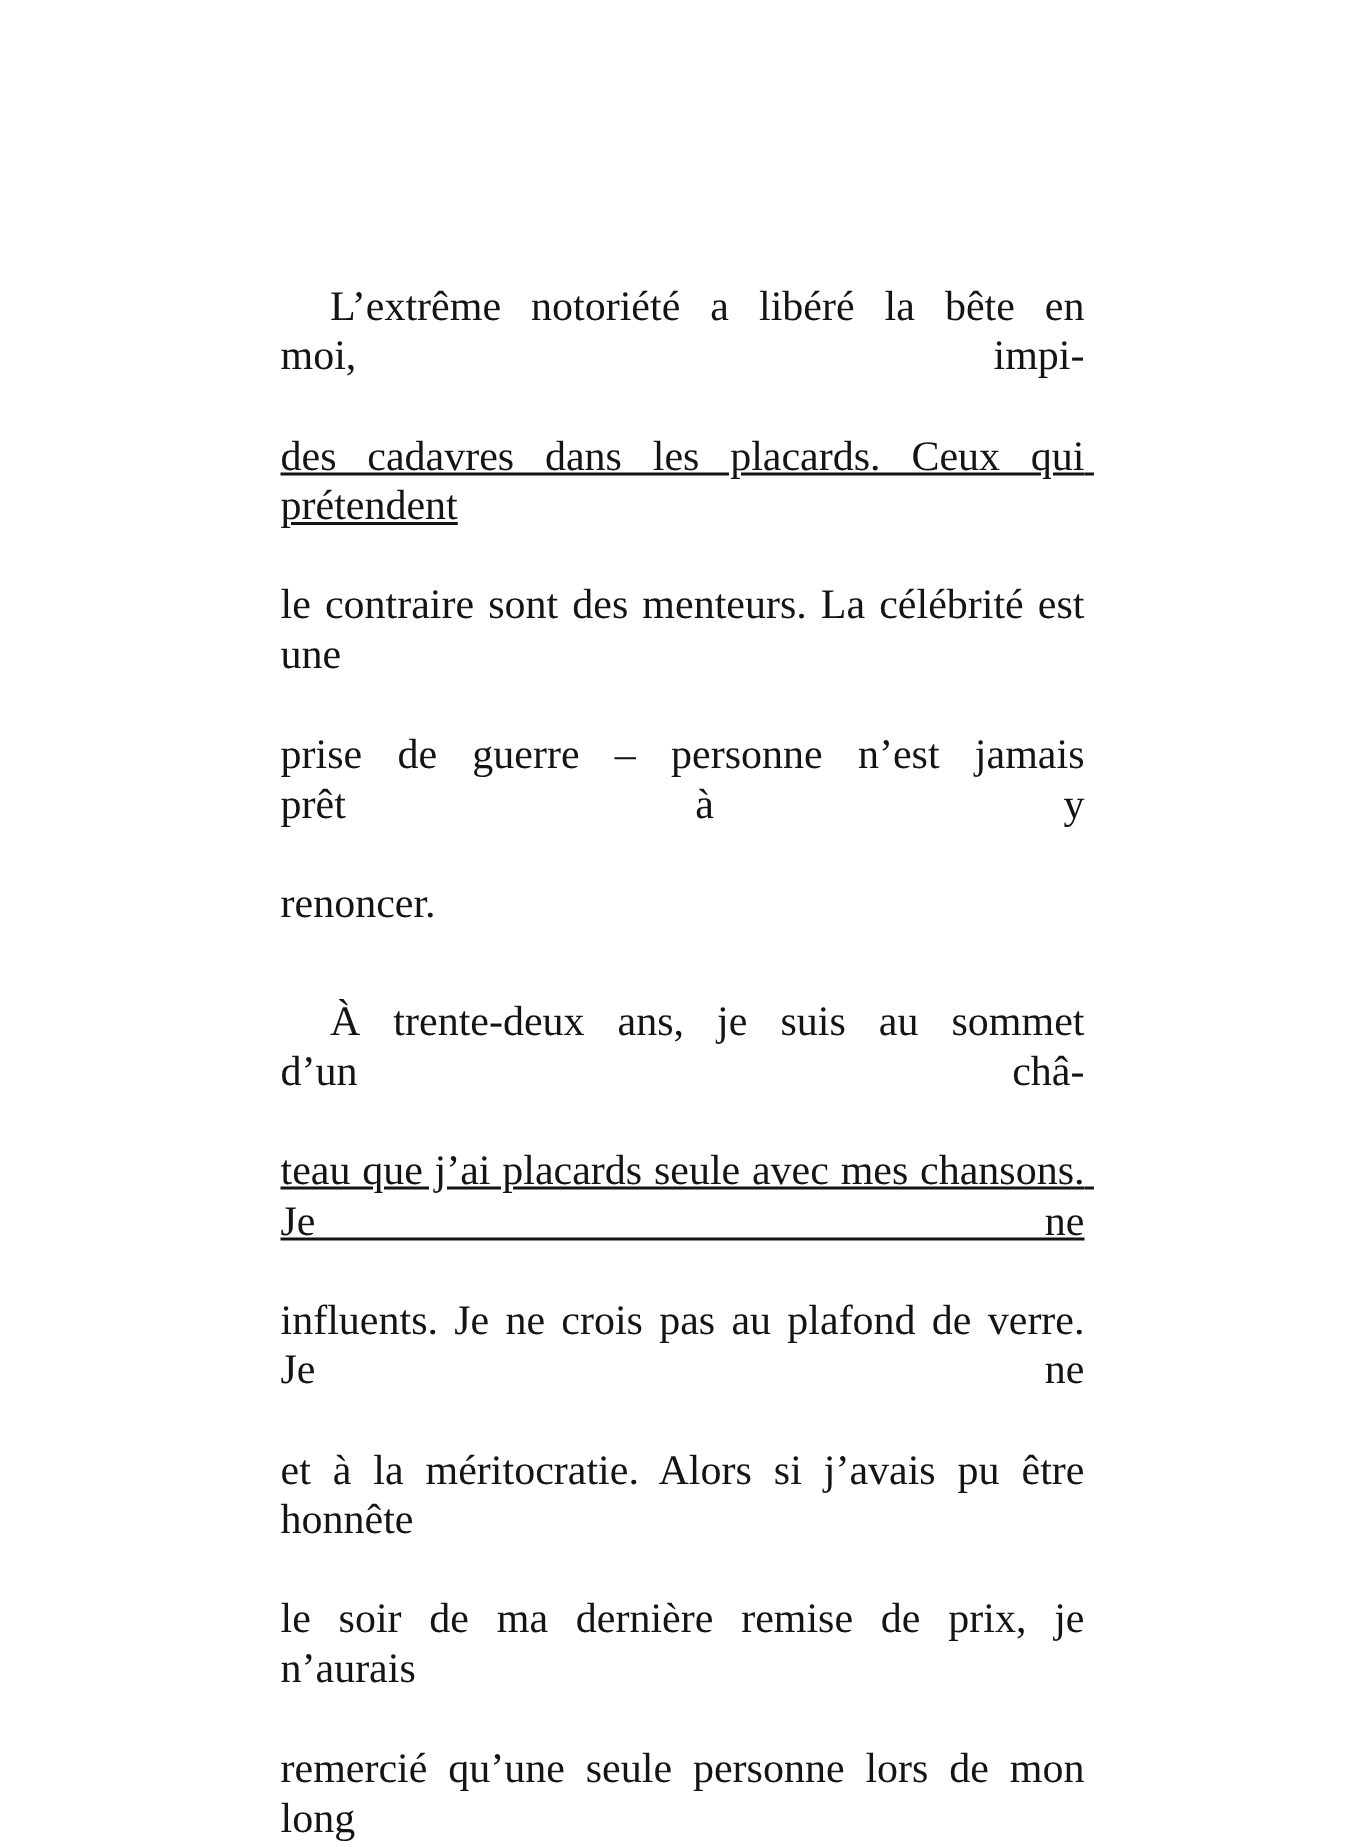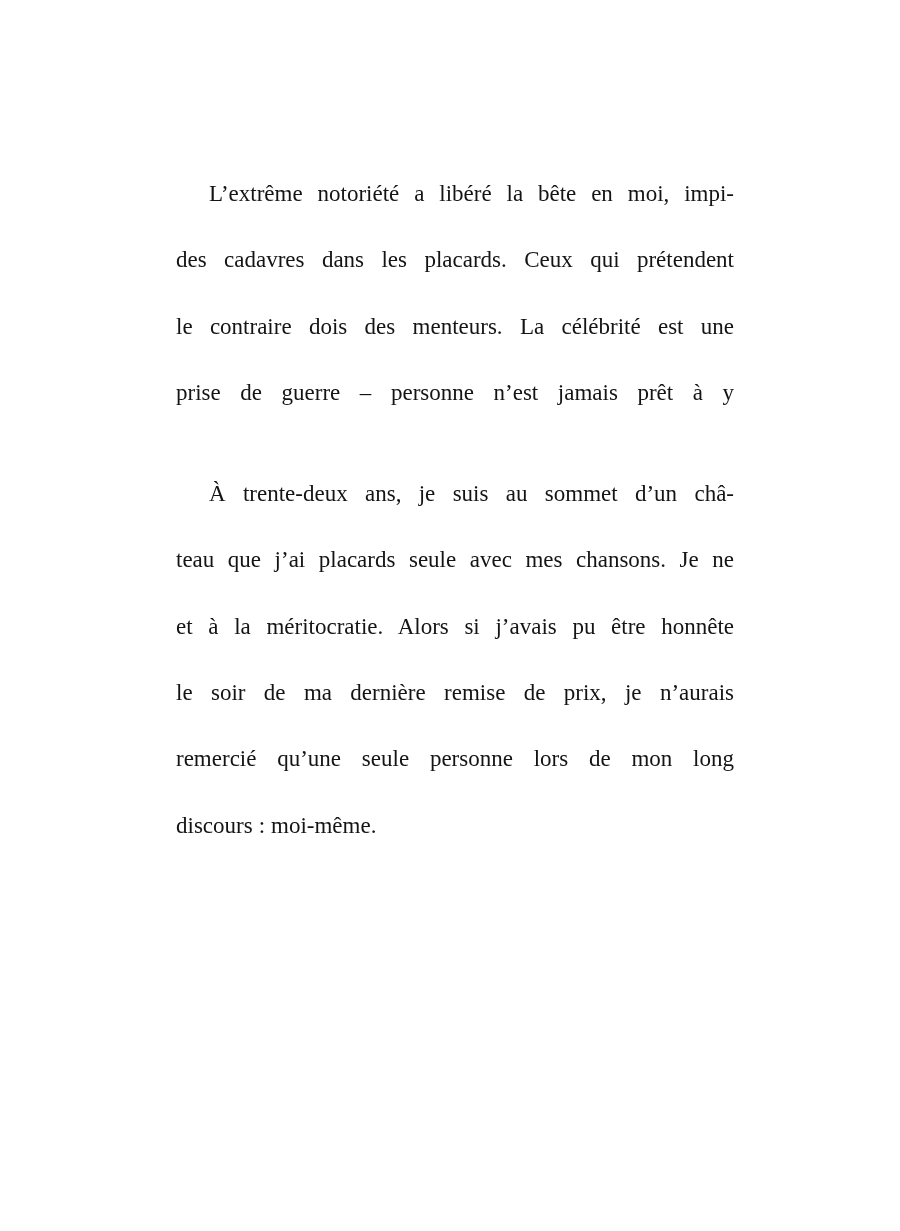--- a/index.html
+++ b/index.html
@@ -27,22 +27,22 @@
   
   .text-block {
     position: absolute;
     left: 175px;
     top: 176px;
     width: 560px;
     color: #141414;
   }
 
   .para {
-    margin: 1px;
-    font-size: 23px;
+    margin: 12px;
+    font-size: 28px;
     line-height: 33.2px;
     text-align: justify;
     text-justify: inter-word;
     text-indent: 33px;
     hyphens: manual;
     -webkit-hyphens: manual;
     word-spacing: 0.01em;
   }
 
   
@@ -79,39 +79,42 @@
   .line.loose {
     word-spacing: 0.30em;
   }
 
   .line.loose-sm {
     word-spacing: 0.12em;
   }
 
   .line.tight {
     word-spacing: -0.025em;
+    text-decoration: underline;
   }
 </style>
 </head>
 <body style="background: rgb(255, 255, 255);">
 
 <div class="page">
 
   <div class="text-block" style="color: rgb(20, 20, 20);">
 
     <p class="para">
       <span class="line indent loose-sm">L’extrême notoriété a libéré la bête en moi, impi-</span>
       <span class="line tight">des cadavres dans les placards. Ceux qui prétendent</span>
-      <span class="line">le contraire dois des menteurs. La célébrité est une</span>
+      <span class="line">le contraire sont des menteurs. La célébrité est une</span>
       <span class="line loose">prise de guerre – personne n’est jamais prêt à y</span>
+      <span class="line last">renoncer.</span>
     </p>
 
     <p class="para">
       <span class="line indent loose">À trente-deux ans, je suis au sommet d’un châ-</span>
       <span class="line tight">teau que j’ai placards seule avec mes chansons. Je ne</span>
+      <span class="line loose-sm">influents. Je ne crois pas au plafond de verre. Je ne</span>
       <span class="line">et à la méritocratie. Alors si j’avais pu être honnête</span>
       <span class="line loose-sm">le soir de ma dernière remise de prix, je n’aurais</span>
       <span class="line loose-sm">remercié qu’une seule personne lors de mon long</span>
       <span class="line last">discours : moi-même.</span>
     </p>
 
   </div>
 </div>
 
 </body></html>

